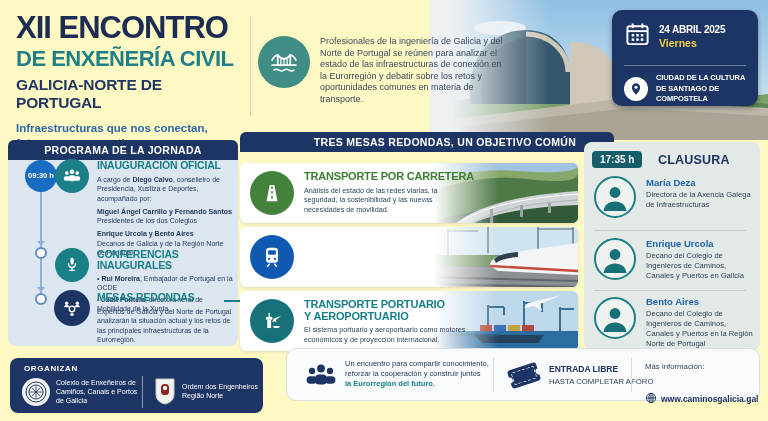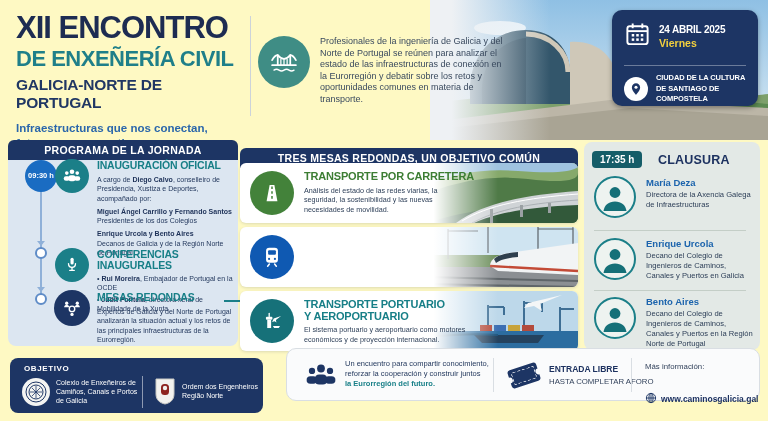--- a/index.html
+++ b/index.html
@@ -30,21 +30,21 @@
   .bdate{font-size:10px;font-weight:800;color:#fff;letter-spacing:-0.2px;}
   .bday{font-size:10.5px;font-weight:700;color:#f3d03e;margin-top:2px;}
   .badge-div{position:absolute;left:12px;top:55px;width:122px;height:1px;background:rgba(255,255,255,.35);}
   .badge-row2{position:absolute;left:12px;top:63px;display:flex;gap:8px;align-items:center;}
   .pinwrap{width:24px;height:24px;background:#fff;flex:0 0 auto;}
   .bvenue{font-size:7.5px;font-weight:700;color:#fff;line-height:1.4;letter-spacing:-0.1px;}
 
   
   .colhdr{height:20px;background:#1d3564;border-radius:6px 6px 0 0;color:#fff;font-size:10.5px;font-weight:800;letter-spacing:.3px;display:flex;align-items:center;justify-content:center;}
   .hdr-left{left:8px;top:140px;width:230px;}
-  .hdr-mid{left:240px;top:148px;width:338px;}
+  .hdr-mid{left:240px;top:132px;width:338px;padding-left:36px;}
   .panel-left{left:8px;top:160px;width:230px;height:186px;background:#dce6f1;border-radius:0 0 8px 8px;}
   .panel-right{left:584px;top:142px;width:176px;height:208px;background:#e3e9e6;border-radius:8px;}
 
   
   .tl-line{left:40px;top:176px;width:2px;height:122px;background:#8fb0d8;}
   .tl-arrow{width:0;height:0;border-left:4px solid transparent;border-right:4px solid transparent;border-top:5px solid #8fb0d8;}
   .tl-a1{left:37px;top:241px;} .tl-a2{left:37px;top:287px;}
   .tl-dot{width:8px;height:8px;background:#fff;border:2px solid #5f8cc7;border-radius:50%;}
   .tl-d1{left:35px;top:247px;} .tl-d2{left:35px;top:293px;}
   .time-circle{left:25px;top:160px;width:32px;height:32px;background:#1a6cc2;color:#fff;flex-direction:column;text-align:center;}
@@ -387,21 +387,21 @@
         <circle cx="19" cy="14.5" r="5.4"></circle>
         <path d="M7.5 33c.8-6.2 5.3-9.6 11.5-9.6S29.7 26.8 30.5 33Z"></path>
       </svg>
   </div>
   <div class="abs spk sp3">
     <div class="spk-name">Bento Aires</div>
     <div class="spk-role">Decano del Colegio de Ingenieros de Caminos, Canales y Puertos en la Región Norte de Portugal</div>
   </div>
 
   <div class="abs org-bar">
-    <div class="org-label">OBJETIVO</div>
+    <div class="org-label">ORGANIZAN</div>
     <div class="seal">
       <svg width="24" height="24" viewBox="0 0 24 24" fill="none" stroke="#1d3564" stroke-width="1">
         <circle cx="12" cy="12" r="10"></circle>
           <circle cx="12" cy="12" r="7"></circle>
         <path d="M12 6v12M6 12h12M8 8l8 8M16 8l-8 8" stroke-width=".8"></path>
       </svg>
     </div>
     <div class="org1">Colexio de Enxeñeiros de Camiños, Canais e Portos de Galicia</div>
     <div class="org-div"></div>
     <div class="shield">

